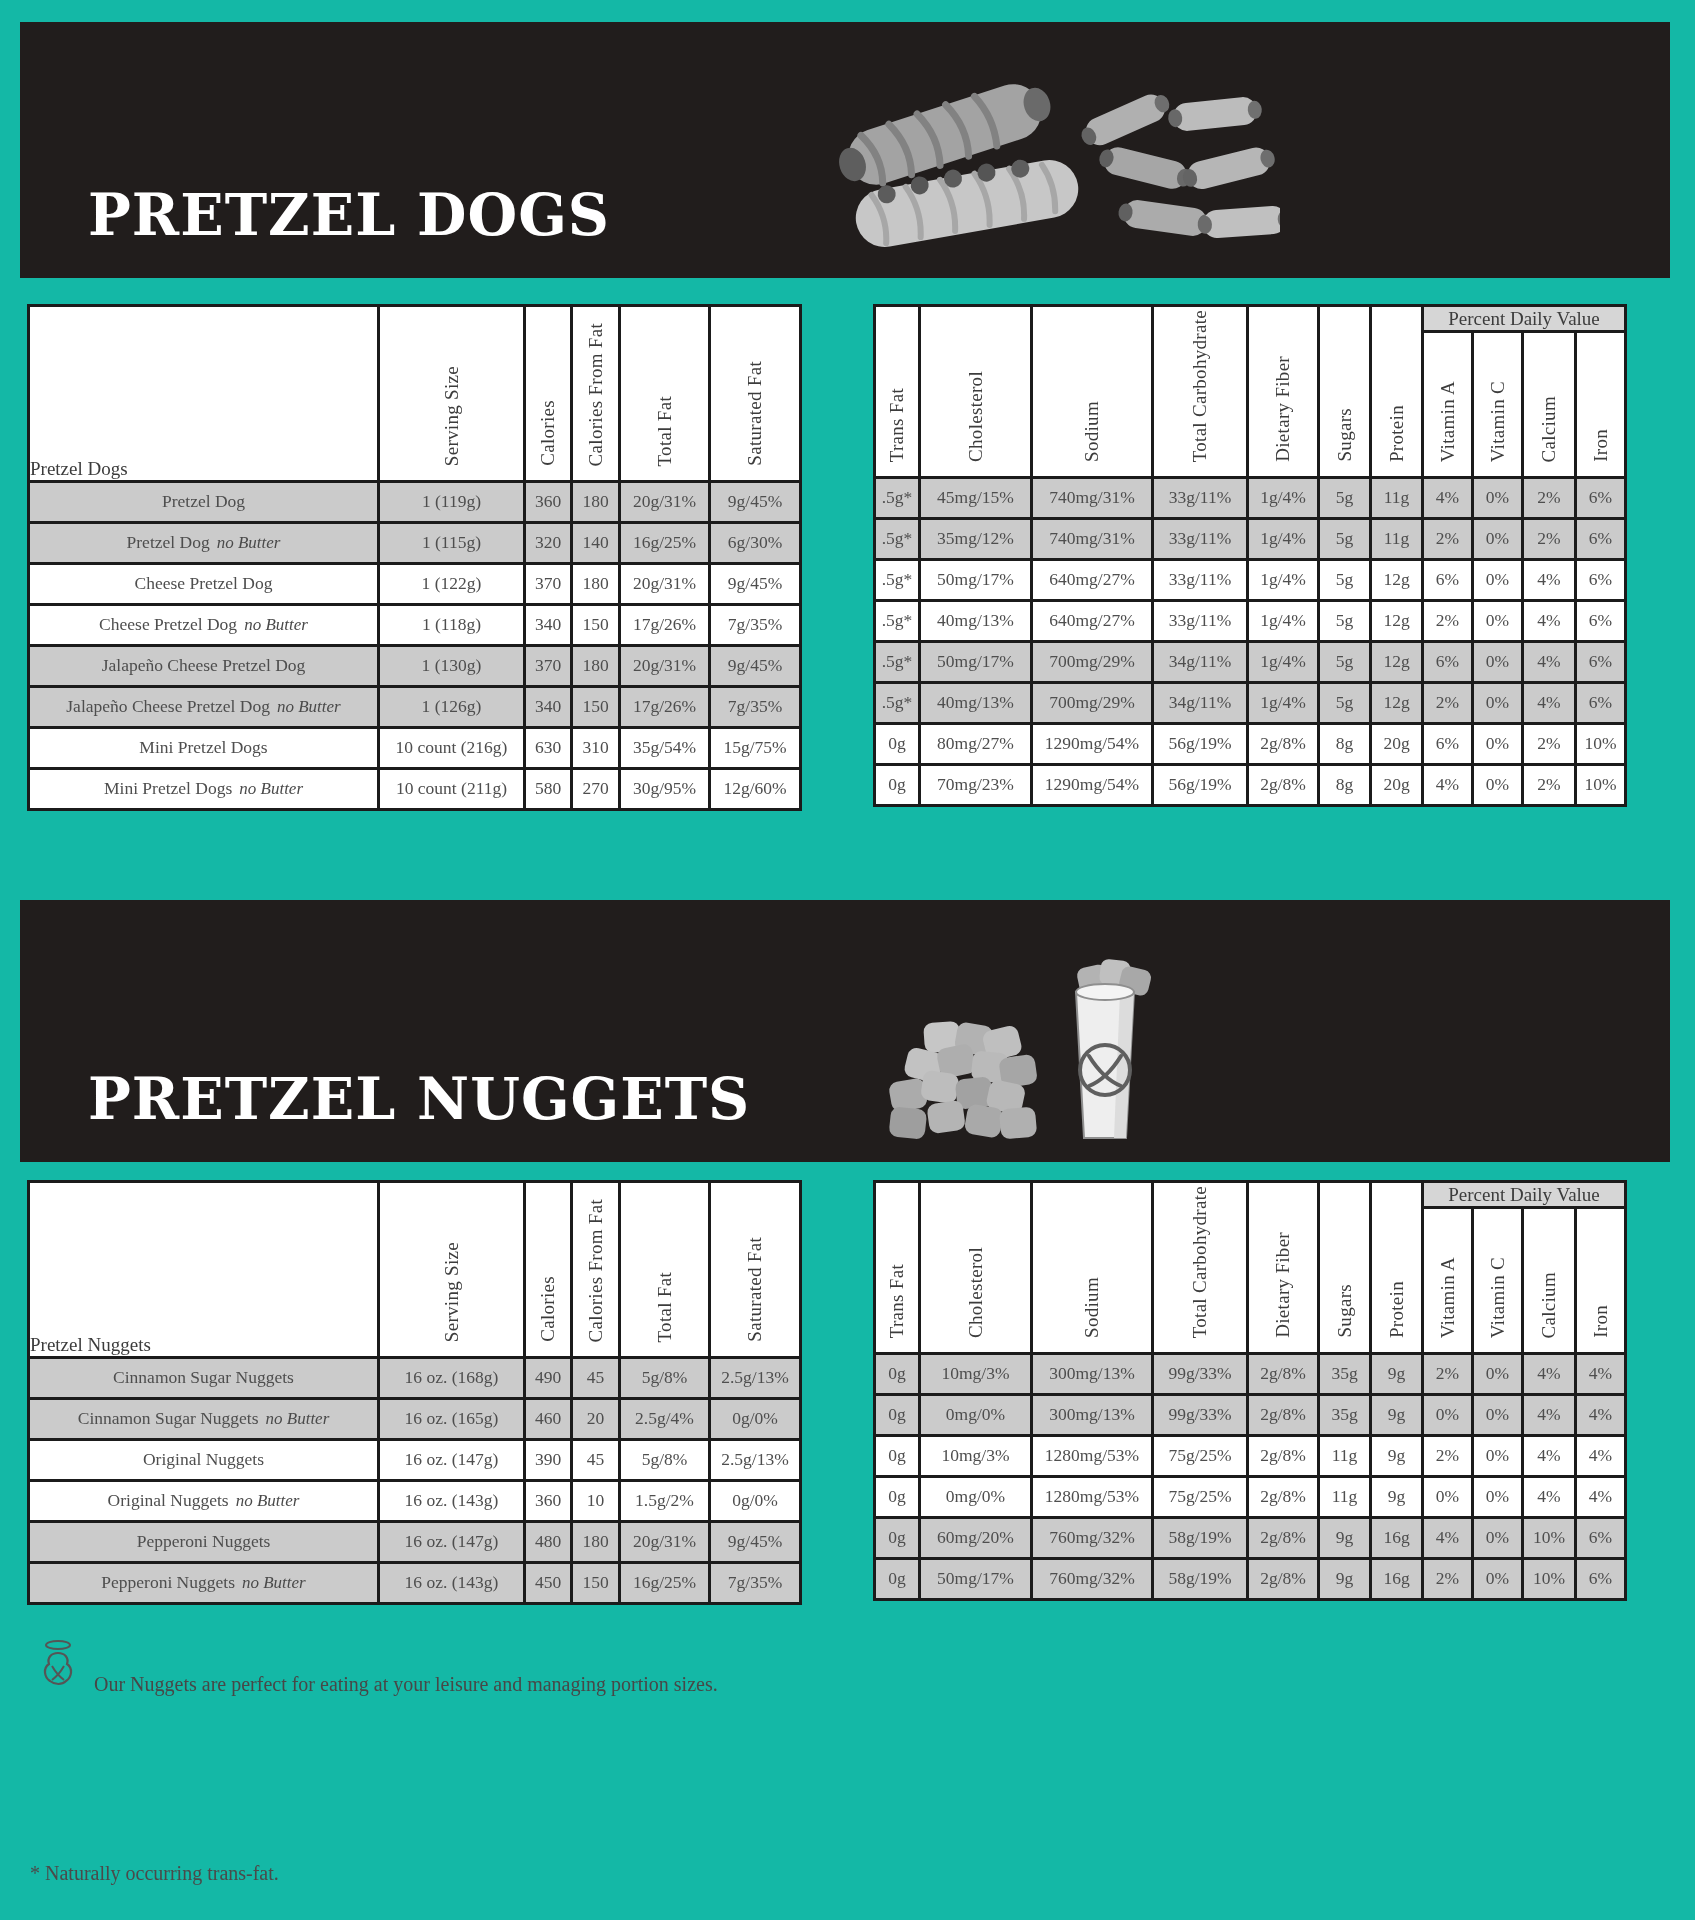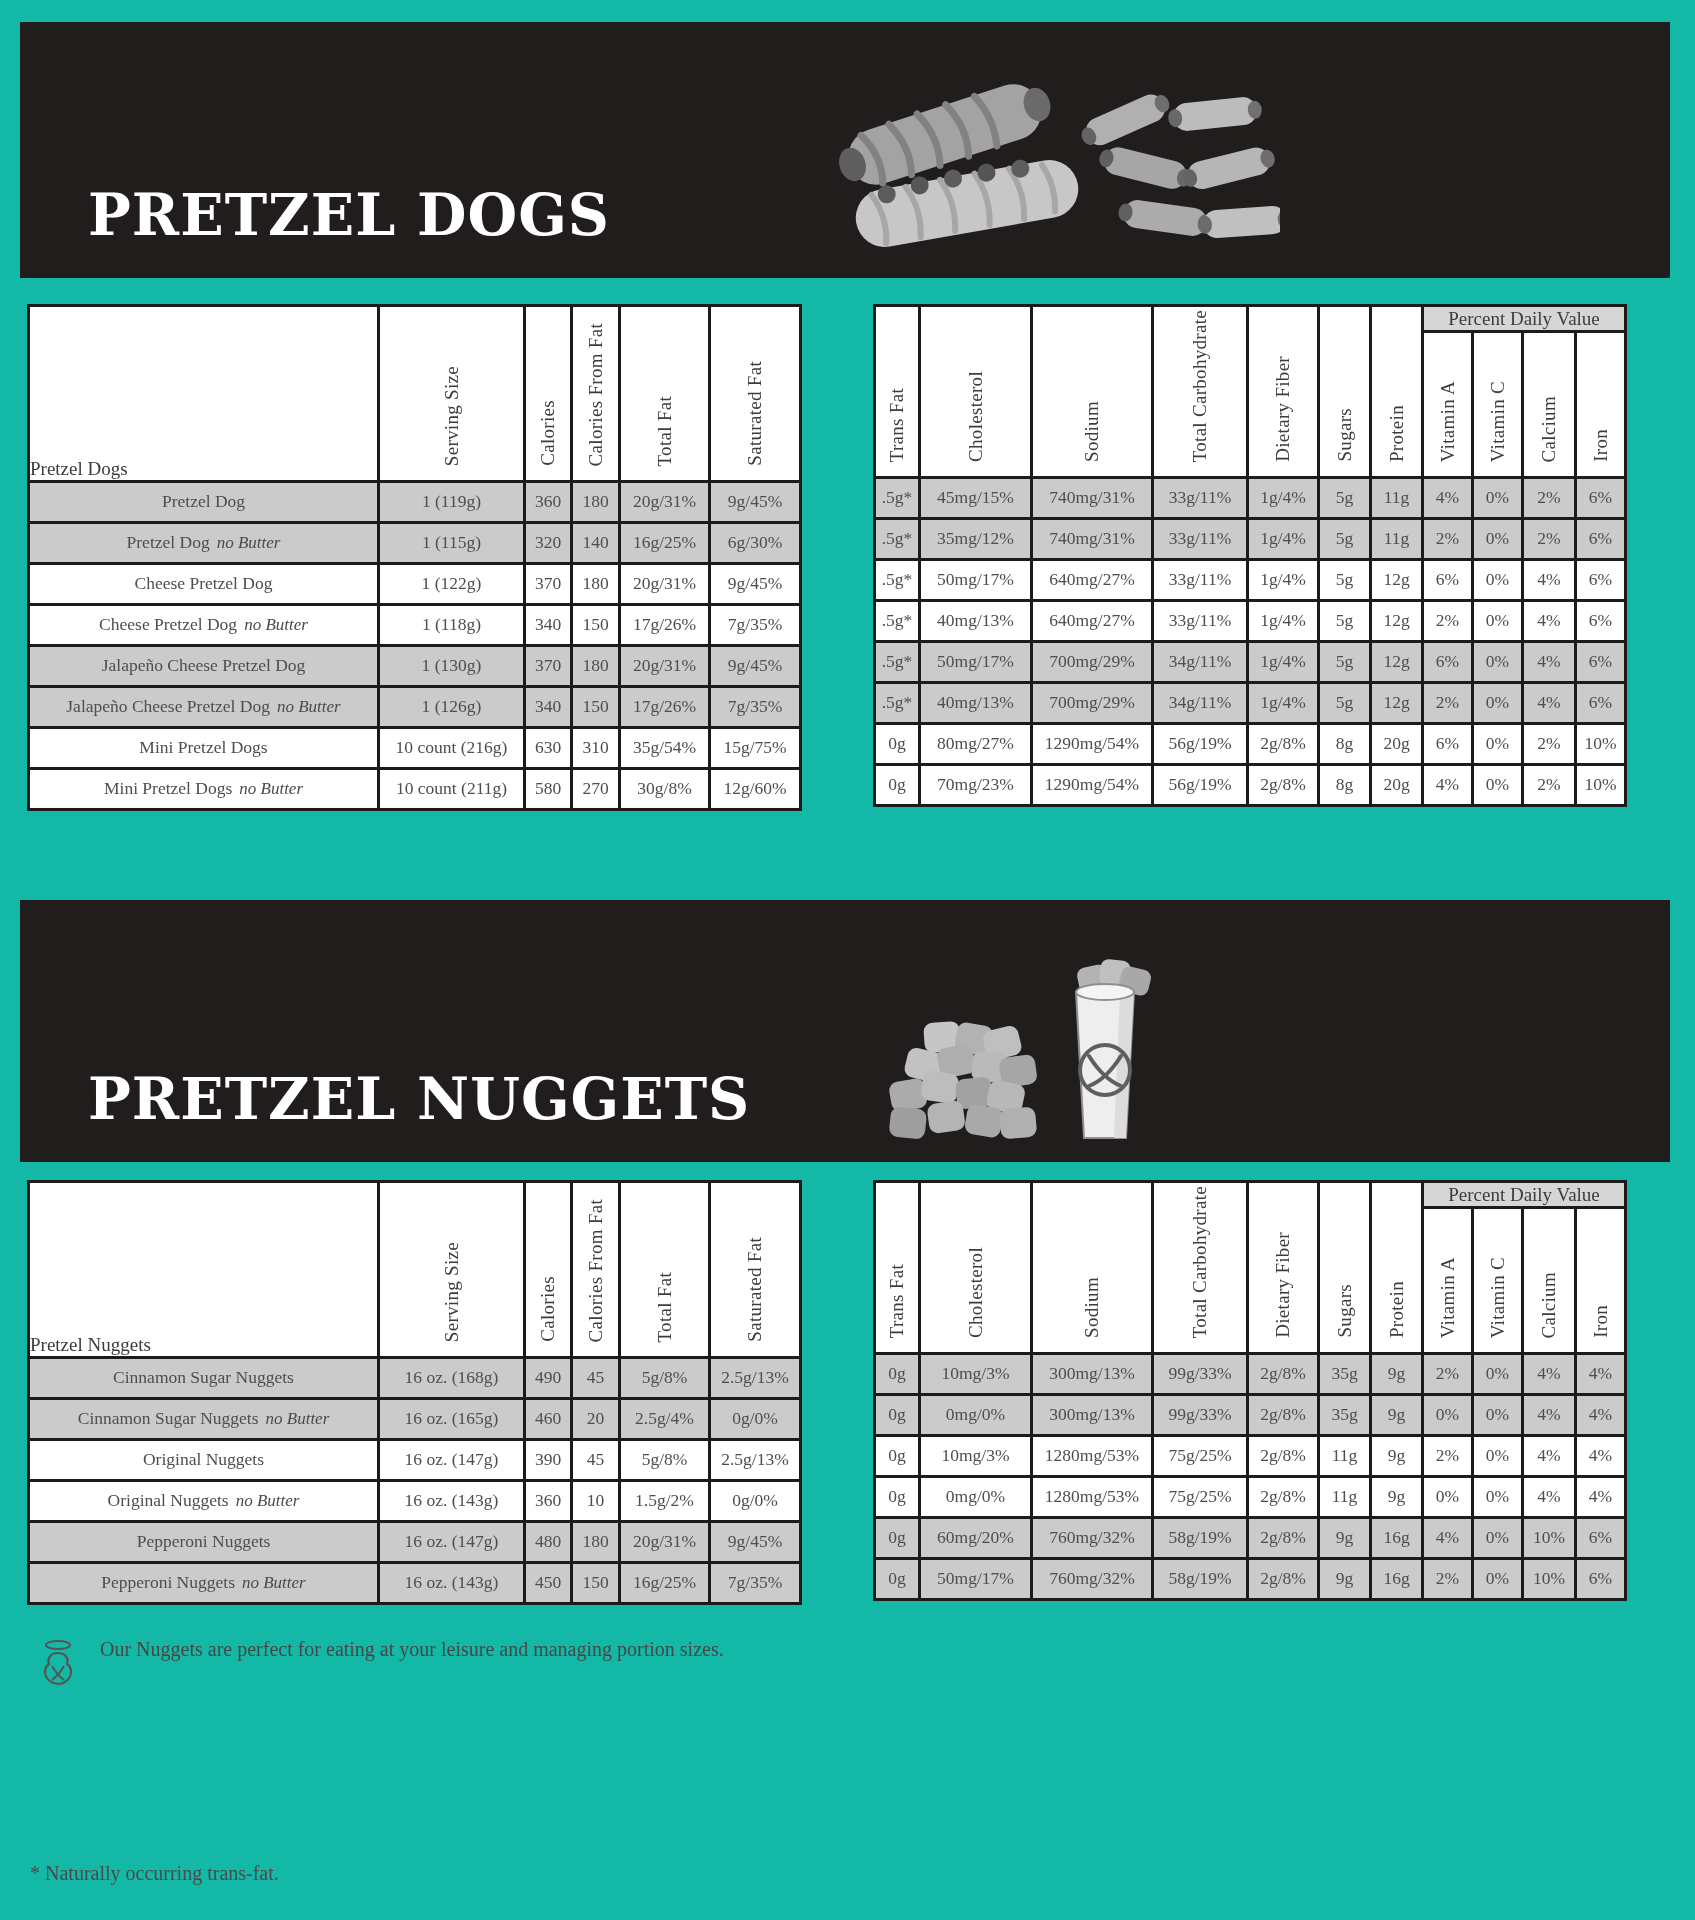--- a/index.html
+++ b/index.html
@@ -39,21 +39,21 @@
   th.vhead{vertical-align:bottom;text-align:center;background:#fff;font-weight:normal;}
   .vlabel{writing-mode:vertical-rl;transform:rotate(180deg);display:inline-block;
       margin-bottom:10px;font-size:19px;color:var(--hdr);letter-spacing:.3px;white-space:nowrap;}
   th.corner{vertical-align:bottom;text-align:left;padding:0 0 10px 11px;background:#fff;
       font-weight:normal;font-size:19px;color:var(--hdr);}
   th.pdvbox{background:var(--pdv);font-weight:normal;font-size:19px;color:var(--hdr);
       text-align:center;vertical-align:middle;}
   td.namecell{text-align:left;padding-left:11px;font-size:19px;color:#3e3e3e;}
   td.namecell .sfx{font-style:italic;font-size:17px;margin-left:7px;color:#4a4a4a;}
 
-  .note{position:absolute;left:38px;top:1638px;display:flex;align-items:flex-start;gap:22px;}
+  .note{position:absolute;left:38px;top:1638px;display:flex;align-items:flex-end;gap:16px;}
   .note-text{font-size:20px;color:#474747;}
   .footnote{position:absolute;left:30px;top:1862px;font-size:20px;color:#4a4a4a;}
 </style>
 </head>
 <body>
 
 <div id="page">
 
   <div class="banner" id="dogs-banner">
     <h1 class="banner-title">PRETZEL DOGS</h1>
@@ -183,21 +183,21 @@
             <td>630</td>
             <td>310</td>
             <td>35g/54%</td>
             <td>15g/75%</td>
           </tr>
           <tr>
             <td class="namecell"><span>Mini Pretzel Dogs</span><span class="sfx">no Butter</span></td>
             <td>10 count (211g)</td>
             <td>580</td>
             <td>270</td>
-            <td>30g/8%</td>
+            <td>30g/95%</td>
             <td>12g/60%</td>
           </tr>
         </tbody>
       </table>
     </div>
   <div class="tablewrap" id="dogs-right-table">
       <table class="ntable">
         <colgroup>
           <col style="width: 45px;">
           <col style="width: 112px;">

